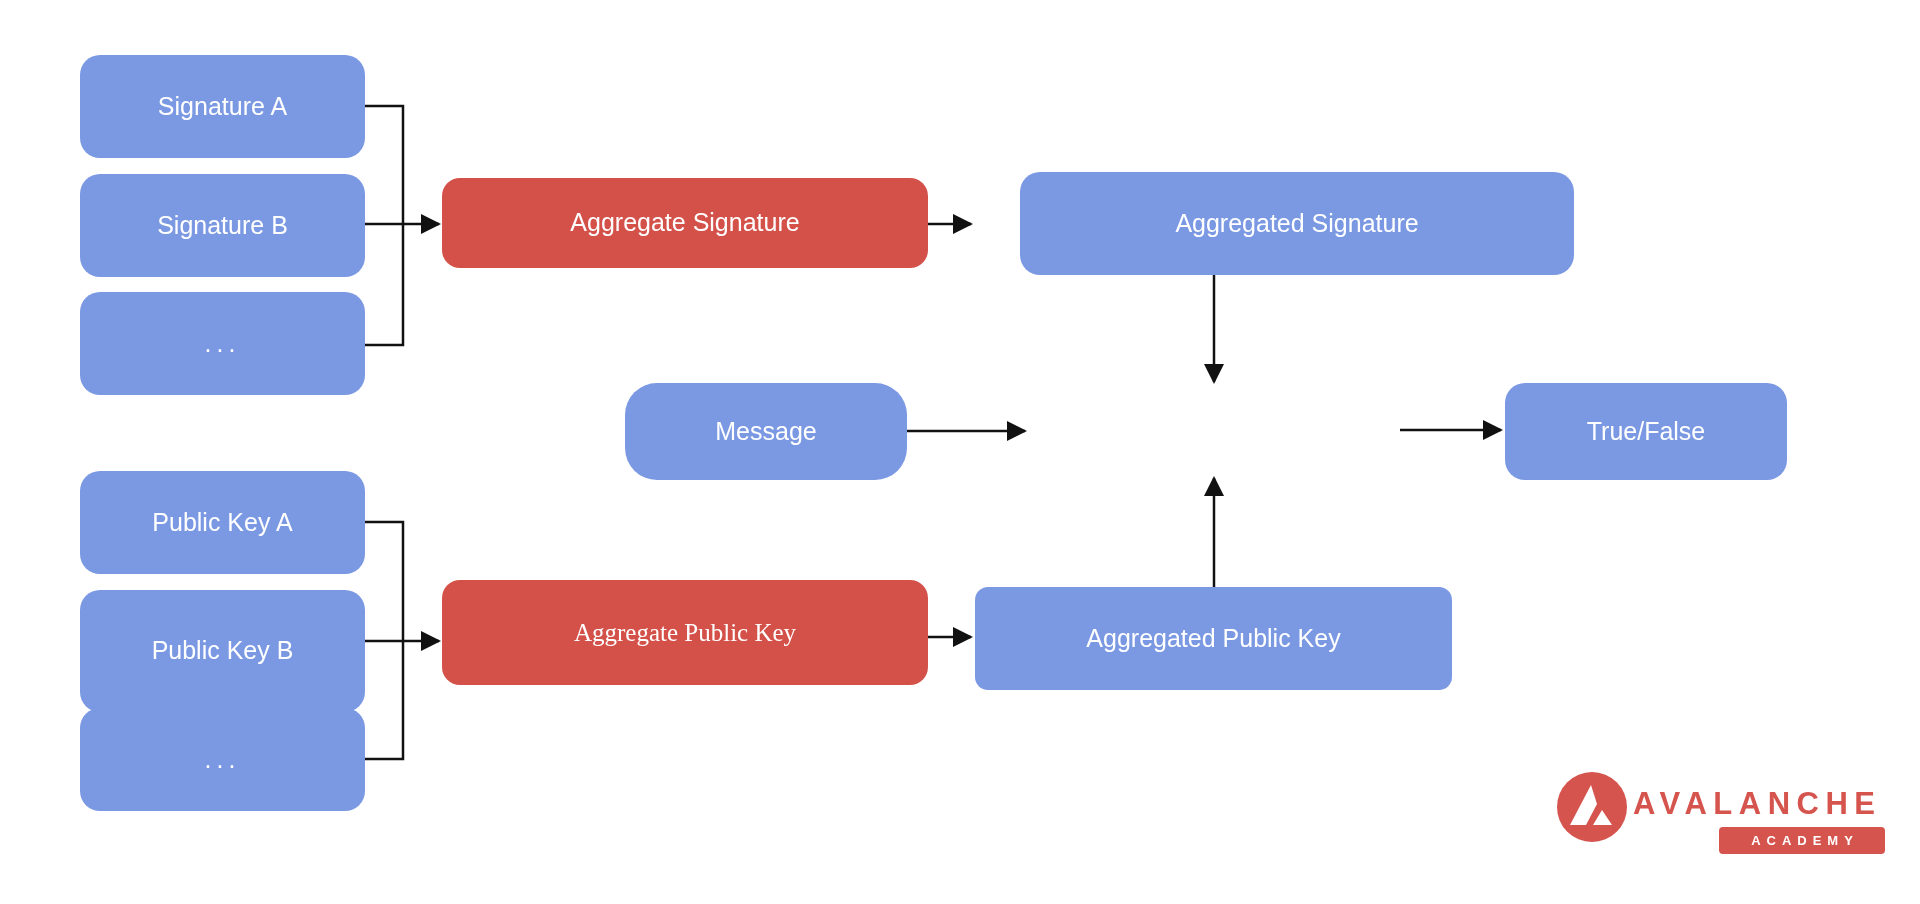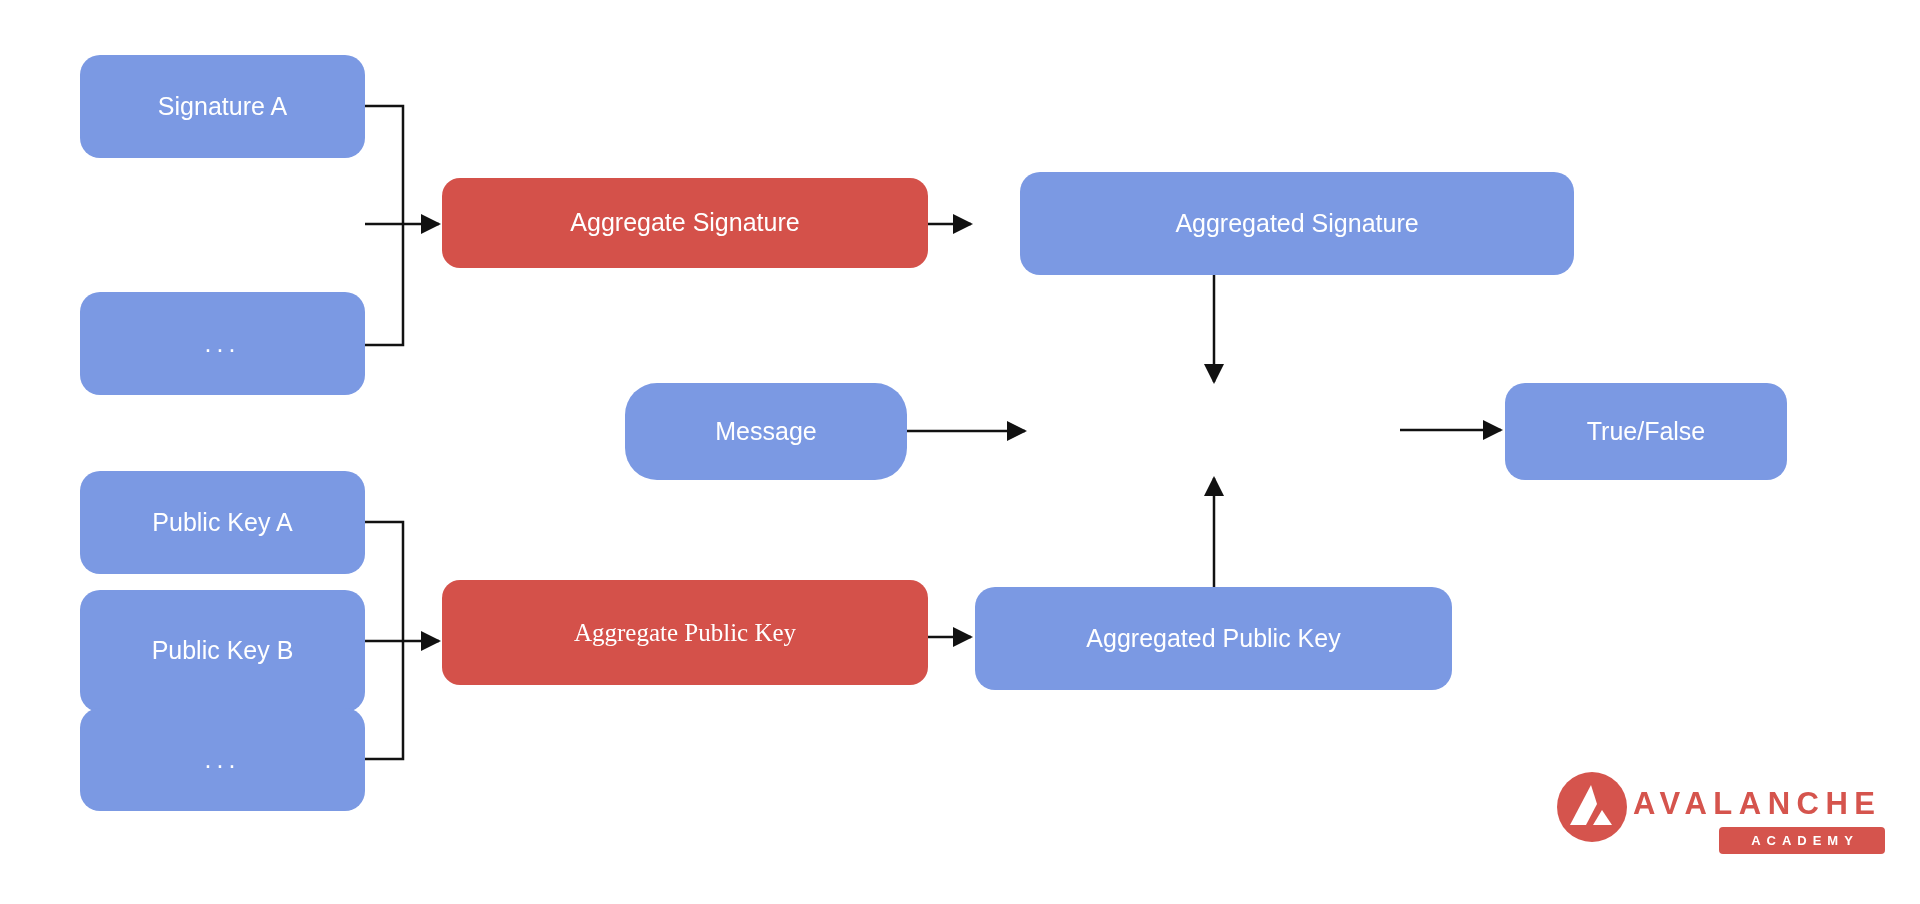--- a/index.html
+++ b/index.html
@@ -42,21 +42,21 @@
   .n-pk-a{left:80px;top:471px;width:285px;height:103px;}
   .n-pk-b{left:80px;top:590px;width:285px;height:122px;}
   .n-pk-more{left:80px;top:708px;width:285px;height:103px;}
 
   
   .n-agg-sig{left:442px;top:178px;width:486px;height:90px;}
   .n-agg-pk{left:442px;top:580px;width:486px;height:105px;font-family:Liberation Serif, serif;}
 
   
   .n-aggd-sig{left:975px;top:172px;width:554px;height:103px;margin-left:45px;}
-  .n-aggd-pk{left:975px;top:587px;width:477px;height:103px;}
+  .n-aggd-pk{left:975px;top:587px;width:477px;height:103px;border-radius:13px;}
 
   
   .n-message{left:625px;top:383px;width:282px;height:97px;border-radius:32px;}
   .n-verify{left:1029px;top:386px;width:371px;height:88px;}
   .n-truefalse{left:1505px;top:383px;width:282px;height:97px;}
 
   
   .logo{position:absolute;left:1556px;top:771px;width:334px;height:86px;}
   .logo-icon{position:absolute;left:0;top:0;}
   .logo-wordmark{
@@ -99,20 +99,21 @@
       <path d="M365 522 H403 V759 H365"></path>
       <path d="M365 641 H439" marker-end="url(#ah)"></path>
 
       <path d="M928 637 H971" marker-end="url(#ah)"></path>
 
       <path d="M1214 587 V478" marker-end="url(#ah)"></path>
     </g>
   </svg>
 
   <div class="node blue n-sig-a">Signature A</div>
+  <div class="node blue n-sig-b">Signature B</div>
   <div class="node blue dots n-sig-more">...</div>
 
   <div class="node red n-agg-sig">Aggregate Signature</div>
   <div class="node blue n-aggd-sig">Aggregated Signature</div>
 
   <div class="node blue n-message">Message</div>
   <div class="node blue n-truefalse">True/False</div>
 
   <div class="node blue n-pk-a">Public Key A</div>
   <div class="node blue n-pk-b">Public Key B</div>

